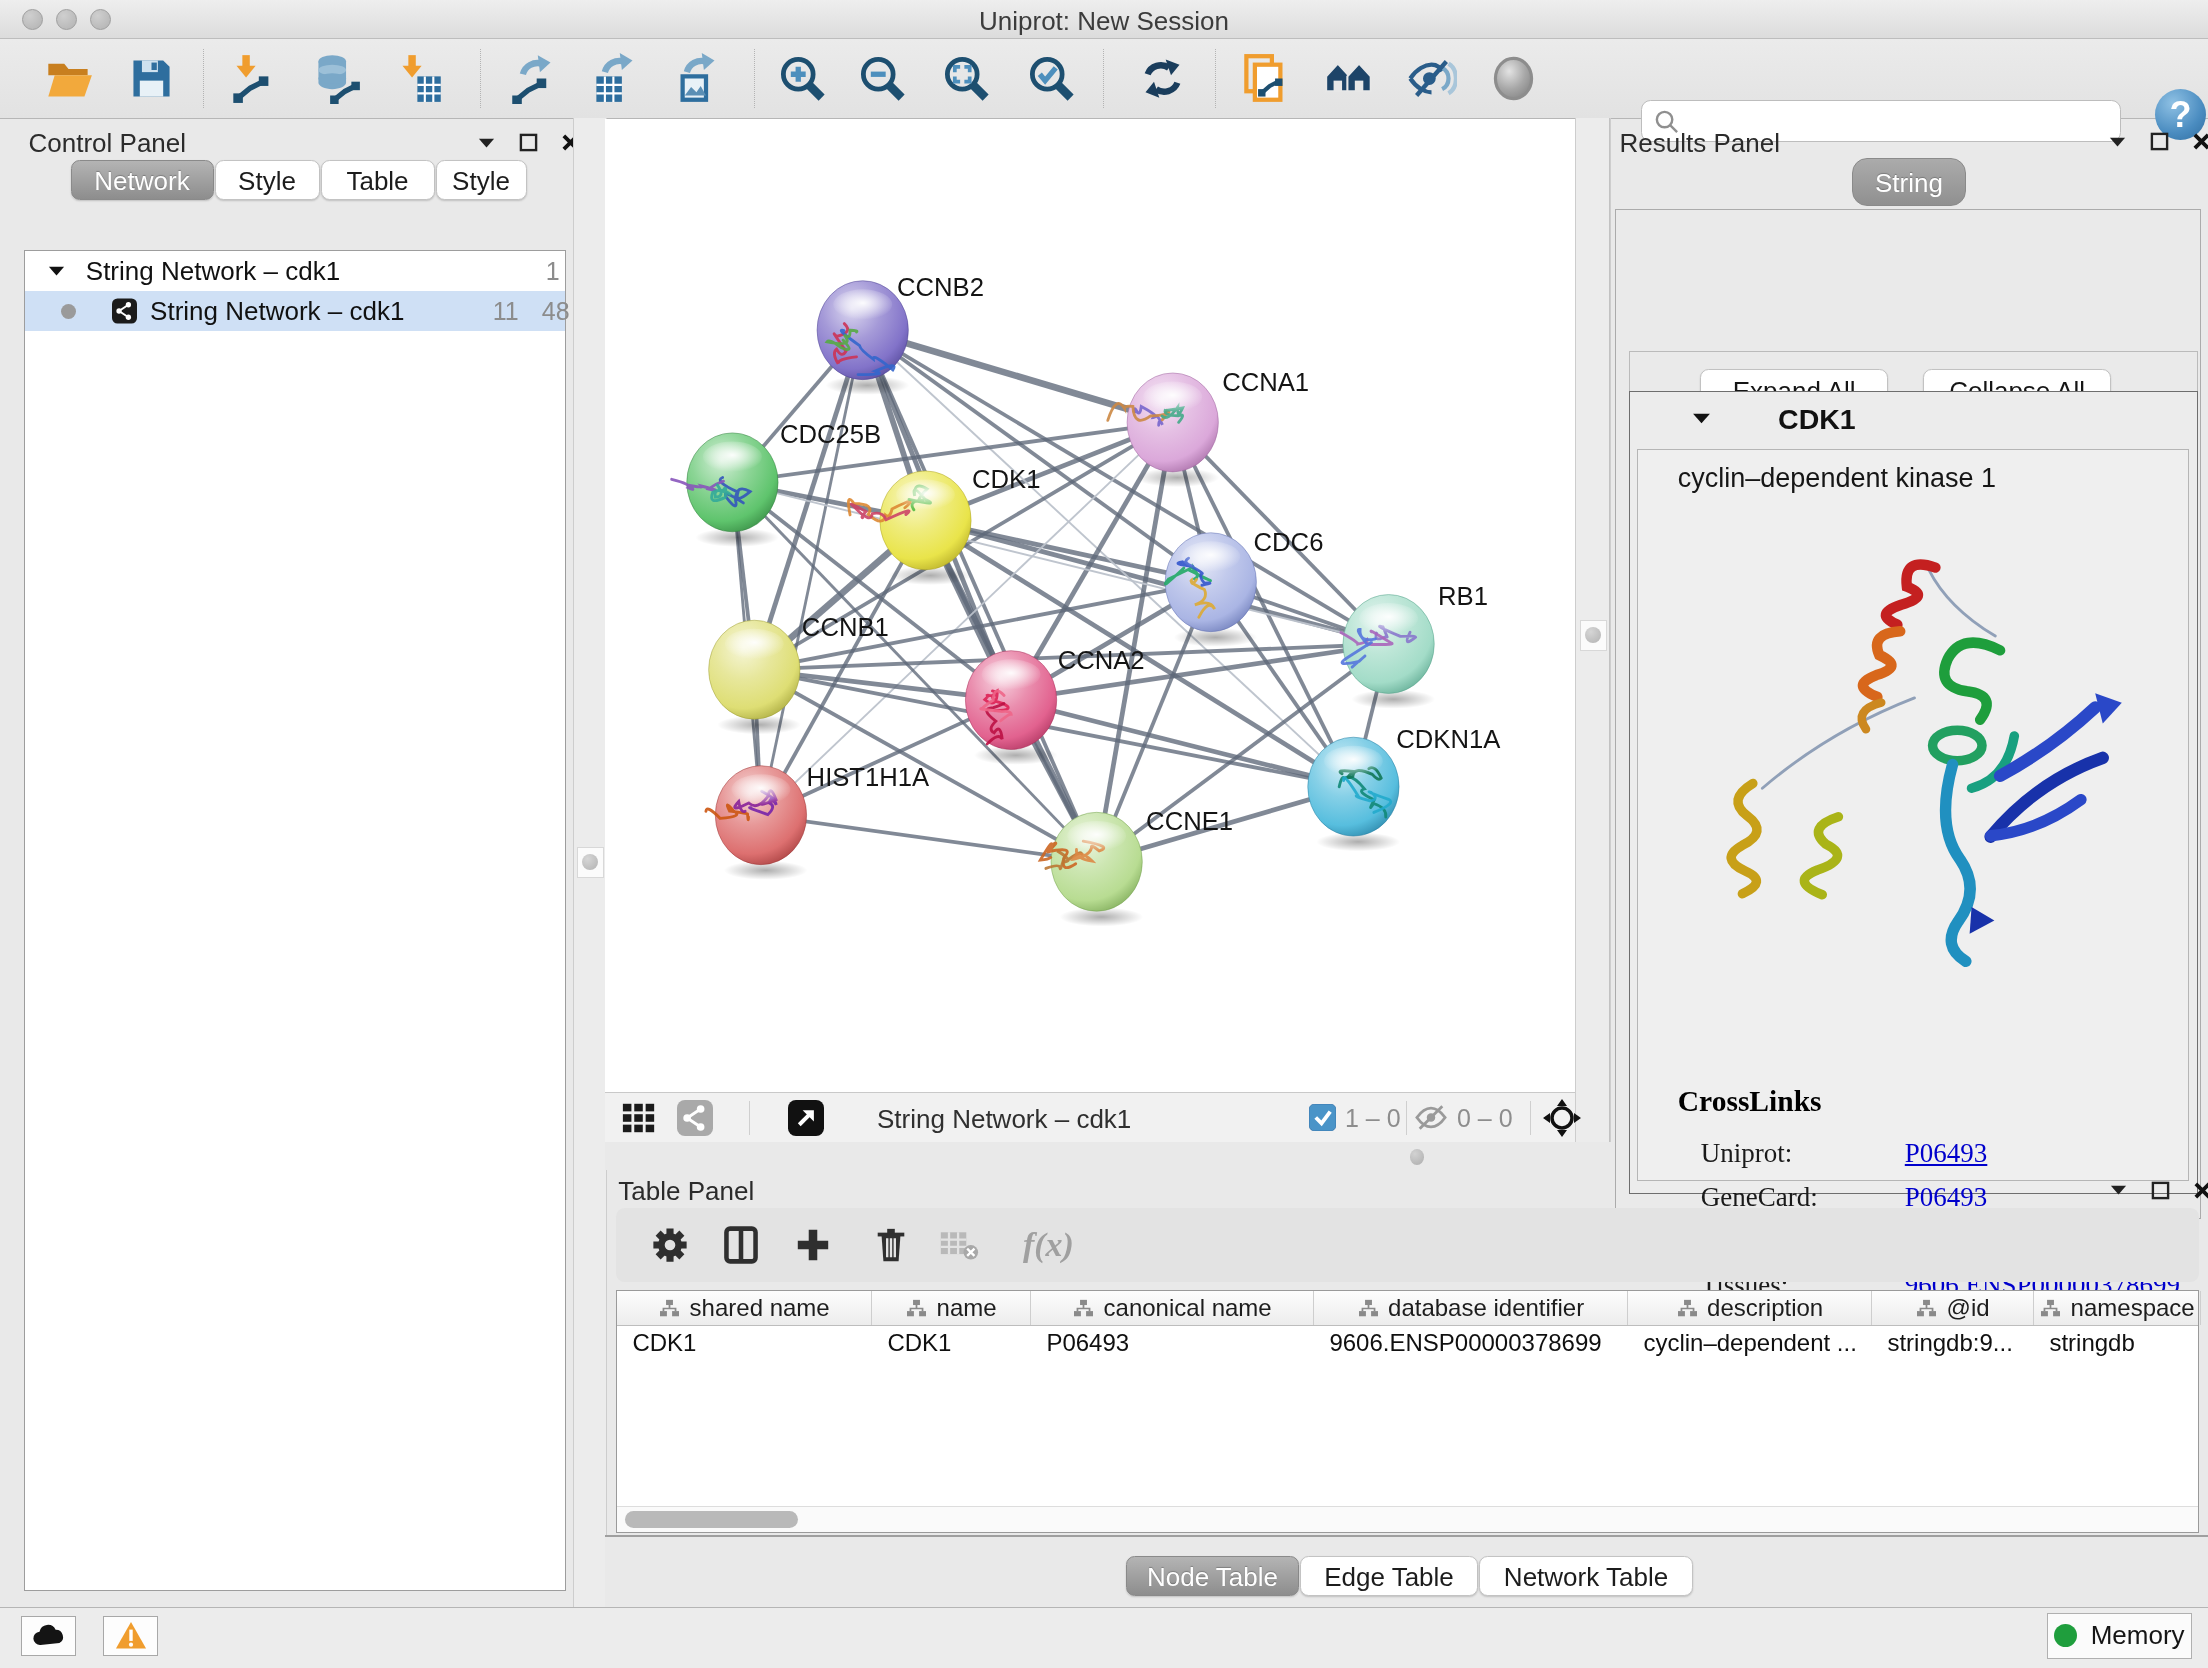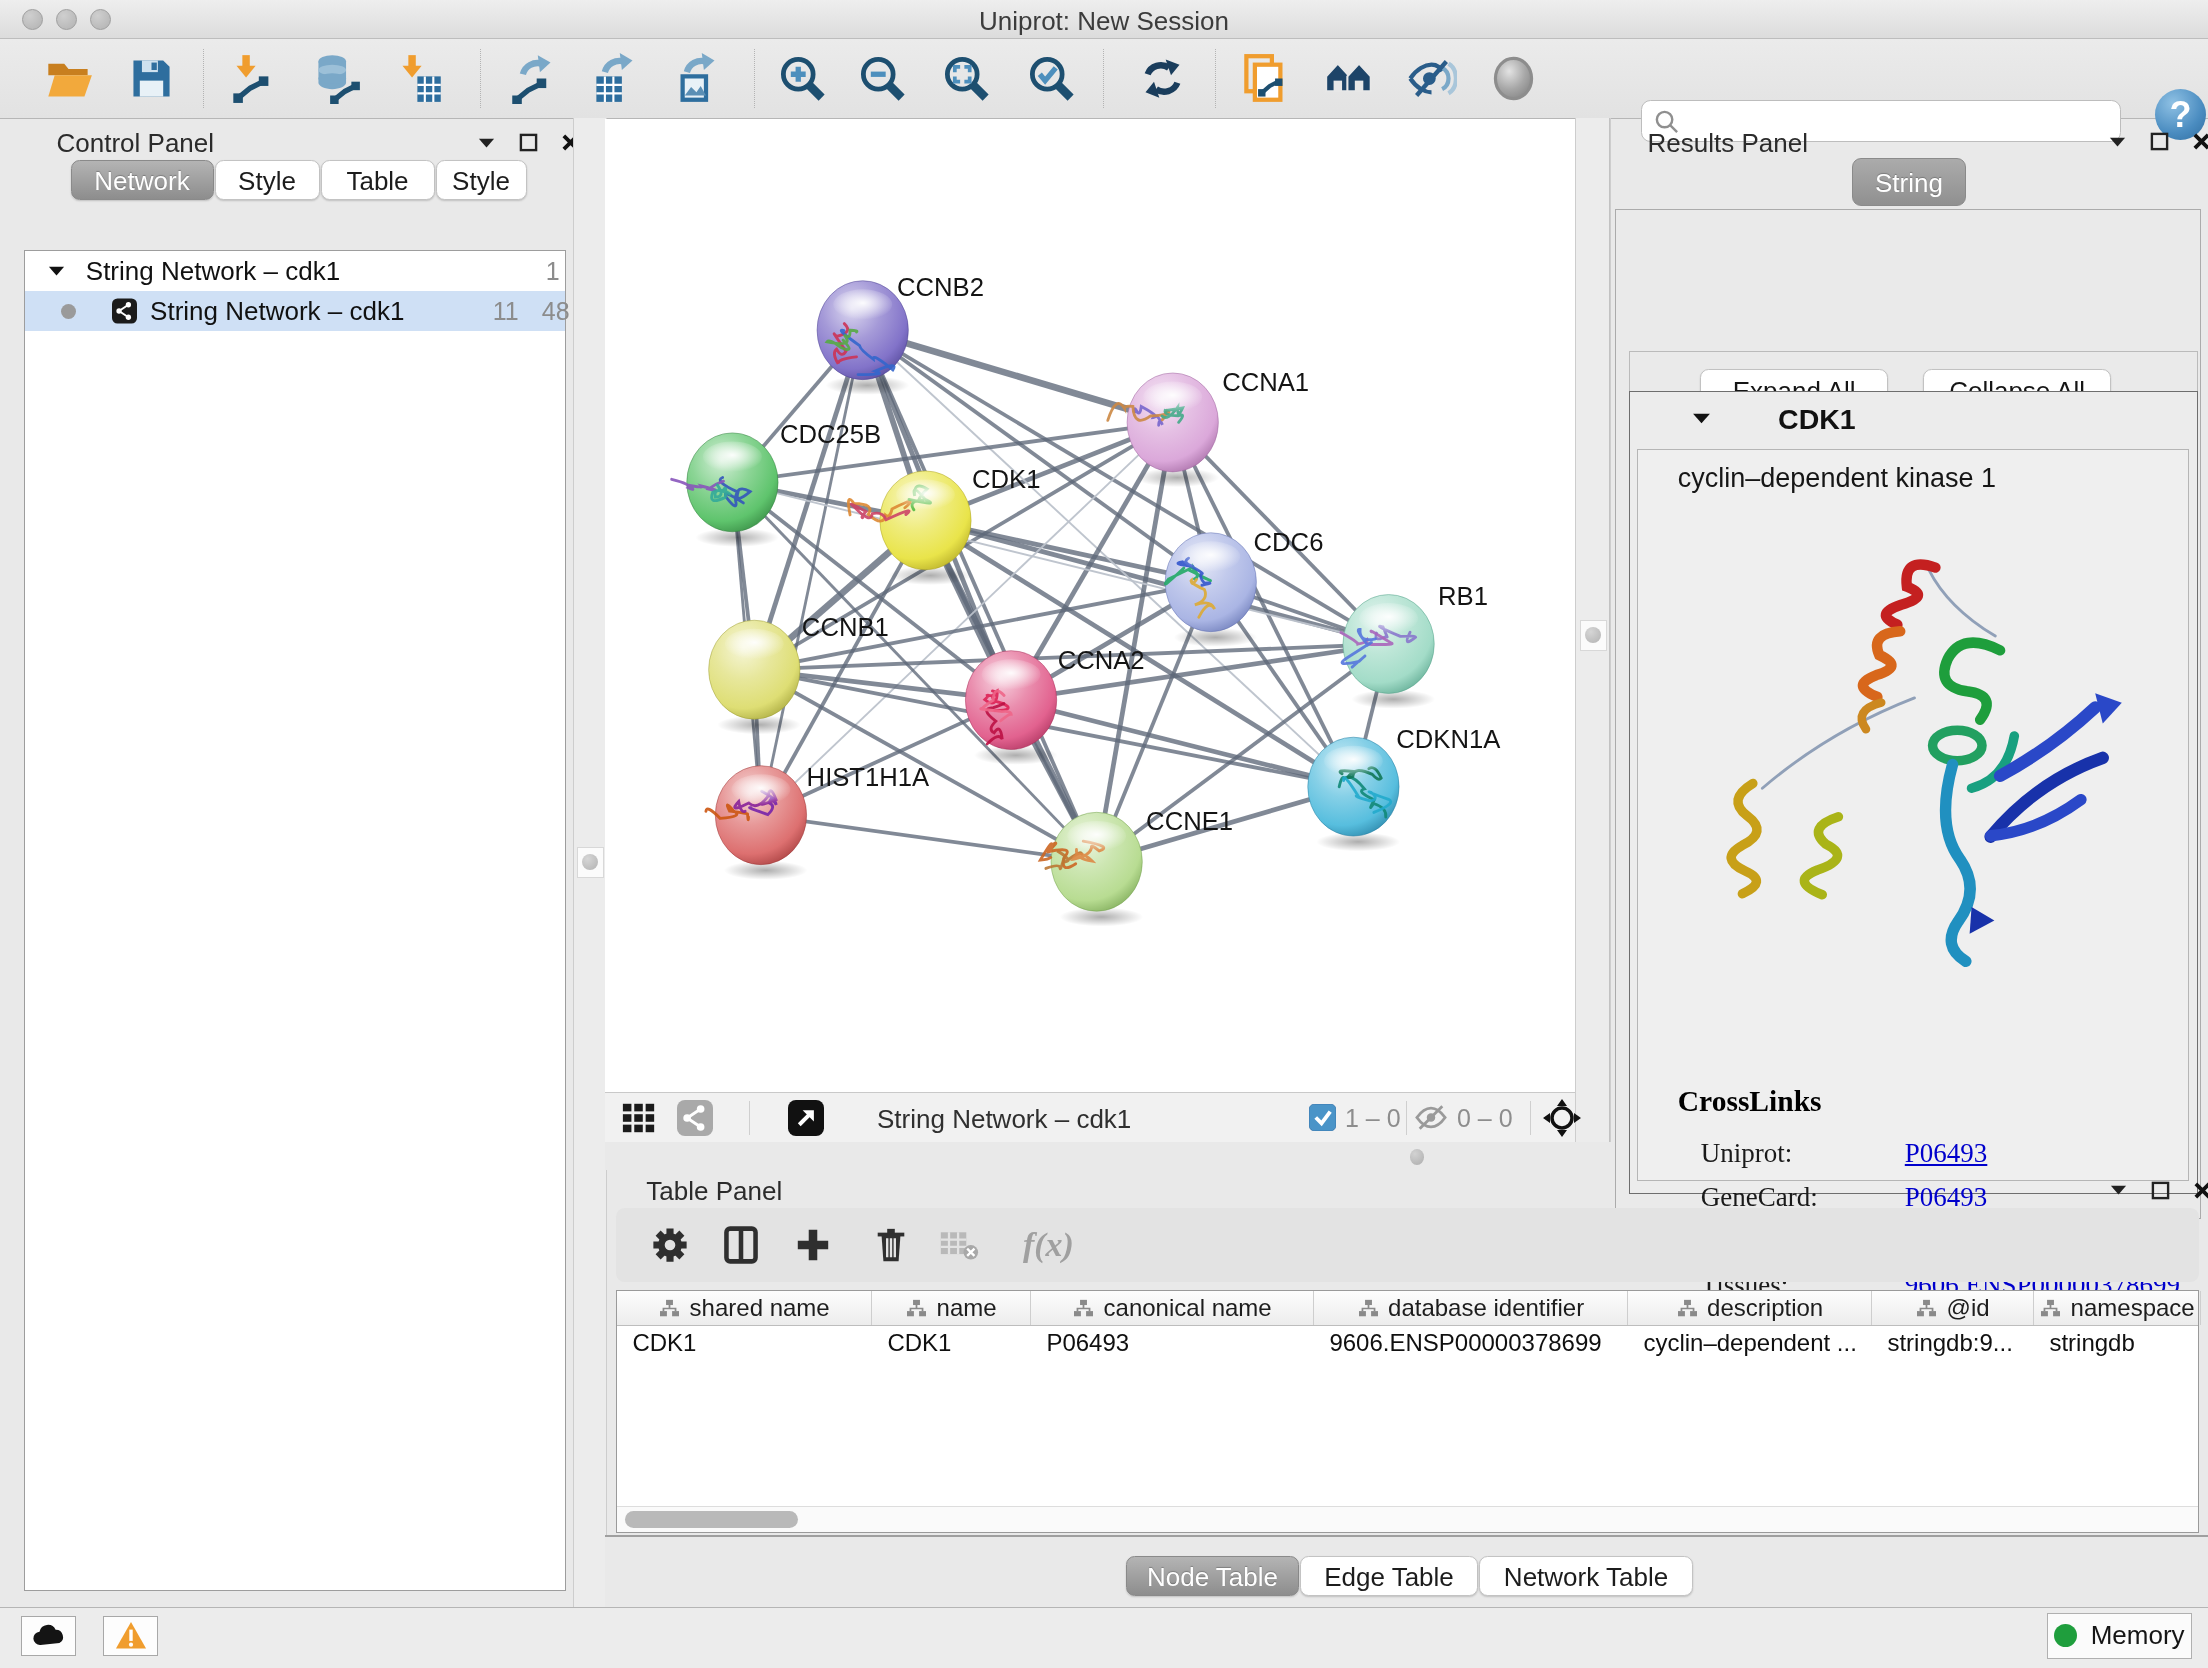--- a/index.html
+++ b/index.html
@@ -22,21 +22,21 @@
   .tbtn svg{width:51px;height:51px;}
   .vsep{position:absolute;top:9.5px;height:59px;width:0;border-left:1.9px dotted #b3b3b3;}
   #search-box{position:absolute;left:1641px;top:61px;width:480px;height:42px;background:#fff;
     border:1px solid #bdbdbd;border-radius:9.5px;box-sizing:border-box;display:flex;align-items:center;}
   #search-box svg{margin-left:11.4px;}
   #search-input{border:none;outline:none;flex:1;height:34px;font-size:25px;background:transparent;padding:0 9.5px;}
   #help-btn{position:absolute;left:2155px;top:50px;width:51px;height:51px;border-radius:50%;
     background:radial-gradient(circle at 35% 28%,#8fc1e4,#4a8cc0 60%,#2f6da0);display:flex;align-items:center;justify-content:center;
     color:#fff;font-size:36px;font-weight:bold;}
   
-  .ptitle{font-size:26px;color:#2b2b2b;margin-left:28px;}
+  .ptitle{font-size:26px;color:#2b2b2b;}
   .winicons{position:absolute;display:flex;gap:17px;align-items:center;}
   .wicon{width:25px;height:25px;display:flex;align-items:center;justify-content:center;}
   
   #control-panel{position:absolute;left:9.5px;top:124px;width:563px;height:1476px;}
   #cp-title{position:absolute;left:19px;top:3.8px;}
   #cp-icons{left:464px;top:5.7px;}
   #cp-tabs{position:absolute;left:61px;top:36px;display:flex;}
   .tab{height:40px;line-height:40px;text-align:center;font-size:26px;background:#fff;color:#1c1c1c;
     border:1px solid #c3c3c3;border-radius:8.6px;box-sizing:border-box;margin-right:1px;box-shadow:0 1px 1.9px rgba(0,0,0,.18);}
   .tab.sel{background:linear-gradient(#b4b4b4,#8d8d8d);color:#fff;border-color:#8a8a8a;text-shadow:0 -1px 1px rgba(0,0,0,.25);}
@@ -65,21 +65,21 @@
   .nb-count{position:absolute;top:11.4px;font-size:25px;color:#8d8d8d;}
   #hsplit{position:absolute;left:605px;top:1142px;width:1604px;height:27.6px;background:#e9e9e9;}
   #hsplit i{position:absolute;left:805px;top:6.7px;width:14.3px;height:16px;border-radius:50%;
     background:radial-gradient(circle at 35% 30%,#d2d2d2,#adadad);}
   
   #results-panel{position:absolute;left:1609px;top:118px;width:599px;height:1024px;border-left:1.9px solid #c2c2c2;}
   #rp-title{position:absolute;left:9.5px;top:9.5px;}
   #rp-icons{left:495px;top:11.4px;}
   #rp-outer{position:absolute;left:4.8px;top:91px;width:586px;height:1010px;border:1.9px solid #ababab;box-sizing:border-box;background:#eaeaea;}
   #rp-tab{position:absolute;left:242px;top:40px;width:114px;height:48px;line-height:48px;text-align:center;
-    background:linear-gradient(#ababab,#909090);color:#fff;font-size:26px;border-radius:9px;border:1px solid #8a8a8a;
+    background:linear-gradient(#ababab,#909090);color:#fff;font-size:26px;border-radius:15px;border:1px solid #8a8a8a;
     box-sizing:border-box;z-index:3;text-shadow:0 -1px 1px rgba(0,0,0,.25);}
   #rp-btnbox{position:absolute;left:13.3px;top:101px;width:569px;height:78px;border:1.9px solid #bbb;box-sizing:border-box;margin-top:40px;}
   .rp-btn{position:absolute;top:17px;width:188px;height:44px;line-height:42px;text-align:center;background:#fff;
     border:1px solid #c2c2c2;border-radius:8.6px;font-size:26px;color:#151515;box-sizing:border-box;box-shadow:0 1px 1.9px rgba(0,0,0,.15);}
   #cdk1-box{position:absolute;left:13.3px;top:181px;width:569px;height:803px;border:1.9px solid #6e6e6e;box-sizing:border-box;background:#ececec;}
   #cdk1-head{position:absolute;left:0;top:0;width:100%;height:57px;}
   #cdk1-tri{position:absolute;left:61px;top:19px;}
   #cdk1-name{position:absolute;left:148px;top:11.4px;font-size:28.5px;font-weight:bold;color:#111;}
   #cdk1-inner{position:absolute;left:6.7px;top:57px;width:552px;height:732px;background:#efefef;border:1px solid #b5b5b5;box-sizing:border-box;}
   #cdk1-desc{position:absolute;left:40px;top:13.3px;font-size:27px;color:#161616;}

